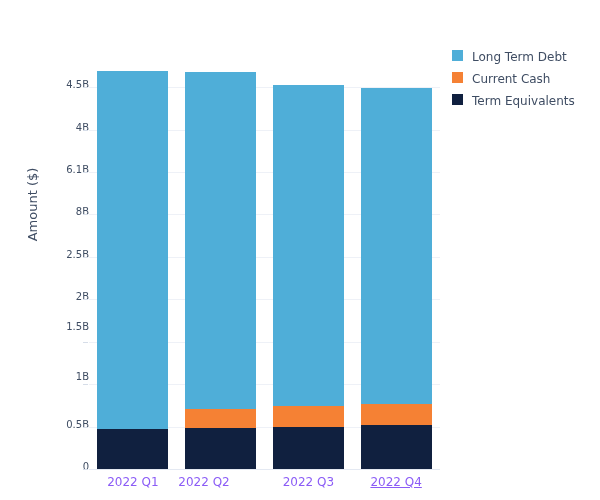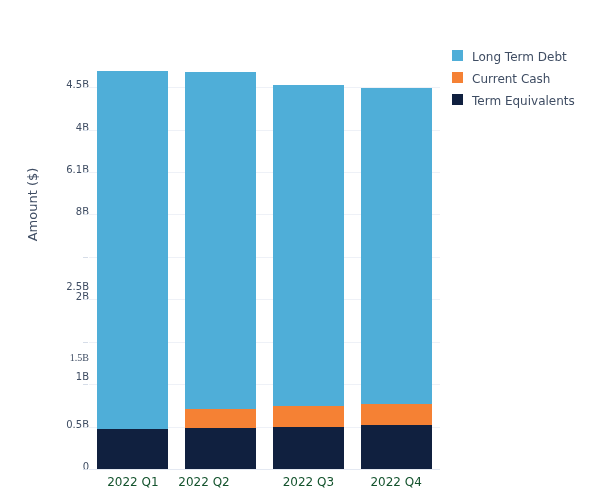--- a/index.html
+++ b/index.html
@@ -110,21 +110,21 @@
     height: 500px;
   }
 
   
   .xtick-label {
     position: absolute;
     top: 475px;
     width: 110px;
     text-align: center;
     font-size: 12px;
-    color: #14532d;
+    color: #8b5cf6;
     white-space: nowrap;
   }
 
   
   #legend {
     position: absolute;
     left: 452px;
     top: 50px;
   }
   .legend-item {
@@ -152,25 +152,25 @@
 
   <div id="chart-title"></div>
 
   <div id="y-ticks">
       <div class="ytick-label" style="top: 461px;">0</div>
       <div class="ytick-mark" style="top: 469px;"></div>
       <div class="ytick-label" style="top: 418.573px;">0.5B</div>
       <div class="ytick-mark" style="top: 426.573px;"></div>
       <div class="ytick-label" style="top: 371px;">1B</div>
       <div class="ytick-mark" style="top: 384.145px;"></div>
-      <div class="ytick-label" style="top: 352px; font-family: Liberation Serif, serif;">1.5B</div>
+      <div class="ytick-label" style="top: 321px;">1.5B</div>
       <div class="ytick-mark" style="top: 341.718px;"></div>
       <div class="ytick-label" style="top: 291.29px;">2B</div>
       <div class="ytick-mark" style="top: 299.29px;"></div>
-      <div class="ytick-label" style="top: 248.863px; margin-top: 32px;">2.5B</div>
+      <div class="ytick-label" style="top: 248.863px;">2.5B</div>
       <div class="ytick-mark" style="top: 256.863px;"></div>
       <div class="ytick-label" style="top: 206.436px;">8B</div>
       <div class="ytick-mark" style="top: 214.436px;"></div>
       <div class="ytick-label" style="top: 164.008px;">6.1B</div>
       <div class="ytick-mark" style="top: 172.008px;"></div>
       <div class="ytick-label" style="top: 121.581px;">4B</div>
       <div class="ytick-mark" style="top: 129.581px;"></div>
       <div class="ytick-label" style="top: 79.1535px;">4.5B</div>
       <div class="ytick-mark" style="top: 87.1535px;"></div>
     </div>
@@ -221,14 +221,14 @@
       </div>
       <div class="legend-item">
         <span class="legend-swatch" style="background: rgb(16, 32, 63);"></span>
         <span class="legend-label">Term Equivalents</span>
       </div>
     </div>
 
 <div class="xtick-label" style="left: 77.875px;">2022 Q1</div>
     <div class="xtick-label" style="left: 149px;">2022 Q2</div>
     <div class="xtick-label" style="left: 253.375px;">2022 Q3</div>
-    <div class="xtick-label" style="left: 341.125px;">2022 Q4</div>
+    <div class="xtick-label" style="left: 341.125px; text-decoration: underline;">2022 Q4</div>
   </div>
 
 </body></html>

